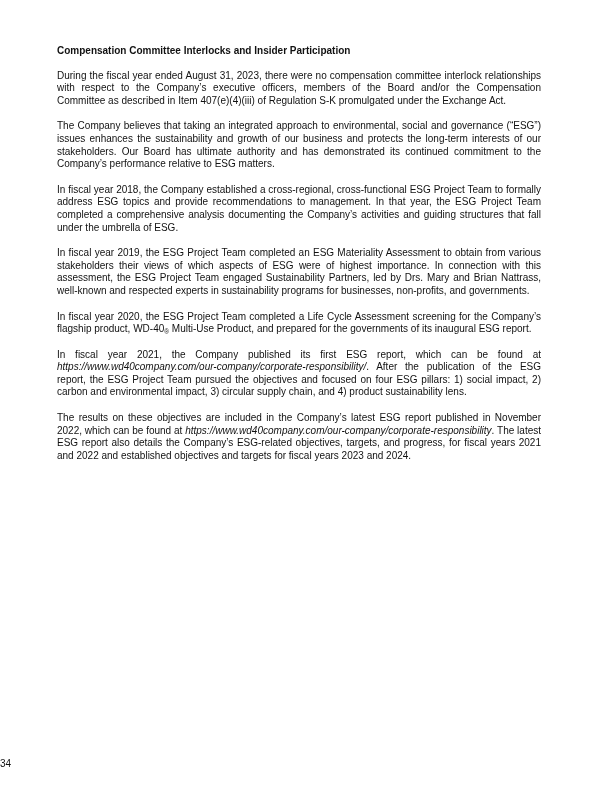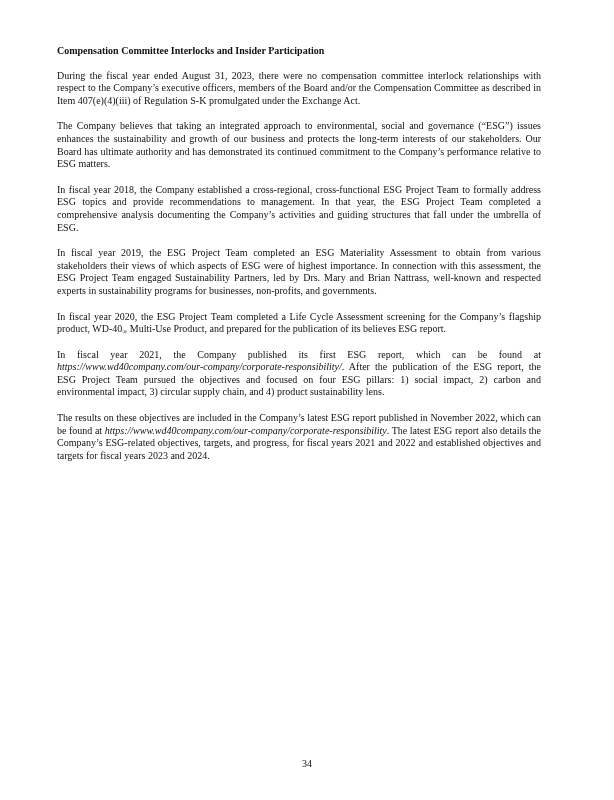--- a/index.html
+++ b/index.html
@@ -5,21 +5,21 @@
   html, body {
     margin: 0;
     padding: 0;
     background: #ffffff;
   }
   .page {
     position: relative;
     width: 614px;
     height: 800px;
     background: #ffffff;
-    font-family: Liberation Serif, serif;
+    font-family: Liberation Sans, sans-serif;
     color: #111111;
     overflow: hidden;
   }
   .content {
     position: absolute;
     left: 57px;
     top: 45px;
     width: 500px;
   }
   .content p {
@@ -47,21 +47,21 @@
   sub.reg {
     font-size: 6.5px;
     line-height: 0;
     vertical-align: -1.5px;
   }
   .page-number {
     position: absolute;
     left: 0;
     top: 758px;
     width: 100%;
-    text-align: center;
+    text-align: left;
     font-size: 10px;
     line-height: 12.6px;
   }
 </style>
 </head>
 <body>
 
 <div class="page">
   <div class="content">
 
@@ -71,21 +71,21 @@
 
 
     <p>The Company believes that taking an integrated approach to environmental, social and governance (“ESG”) issues enhances the sustainability and growth of our business and protects the long-term interests of our stakeholders. Our Board has ultimate authority and has demonstrated its continued commitment to the Company’s performance relative to ESG matters.</p>
 
 
     <p>In fiscal year 2018, the Company established a cross-regional, cross-functional ESG Project Team to formally address ESG topics and provide recommendations to management. In that year, the ESG Project Team completed a comprehensive analysis documenting the Company’s activities and guiding structures that fall under the umbrella of ESG.</p>
 
     <p>In fiscal year 2019, the ESG Project Team completed an ESG Materiality Assessment to obtain from various stakeholders their views of which aspects of ESG were of highest importance. In connection with this assessment, the ESG Project Team engaged Sustainability Partners, led by Drs. Mary and Brian Nattrass, well-known and respected experts in sustainability programs for businesses, non-profits, and governments.</p>
 
     <p>
-      <span>In fiscal year 2020, the ESG Project Team completed a Life Cycle Assessment screening for the Company’s flagship product, WD-40</span><sub class="reg">®</sub><span> Multi-Use Product, and prepared for the publication of its believes ESG report.</span>
+      <span>In fiscal year 2020, the ESG Project Team completed a Life Cycle Assessment screening for the Company’s flagship product, WD-40</span><sub class="reg">®</sub><span> Multi-Use Product, and prepared for the governments of its inaugural ESG report.</span>
     </p>
 
     <p>
       <span>In fiscal year 2021, the Company published its first ESG report, which can be found at </span><span class="url">https://www.wd40company.com/our-company/corporate-responsibility/</span><span>.  After the publication of the ESG report, the ESG Project Team pursued the objectives and focused on four ESG pillars:  1) social impact, 2) carbon and environmental impact, 3) circular supply chain, and 4) product sustainability lens.</span>
     </p>
 
     <p>
       <span>The results on these objectives are included in the Company’s latest ESG report published in November 2022, which can be found at </span><span class="url">https://www.wd40company.com/our-company/corporate-responsibility</span><span>.  The latest ESG report also details the Company’s ESG-related objectives, targets, and progress, for fiscal years 2021 and 2022 and established objectives and targets for fiscal years 2023 and 2024.</span>
     </p>
 

